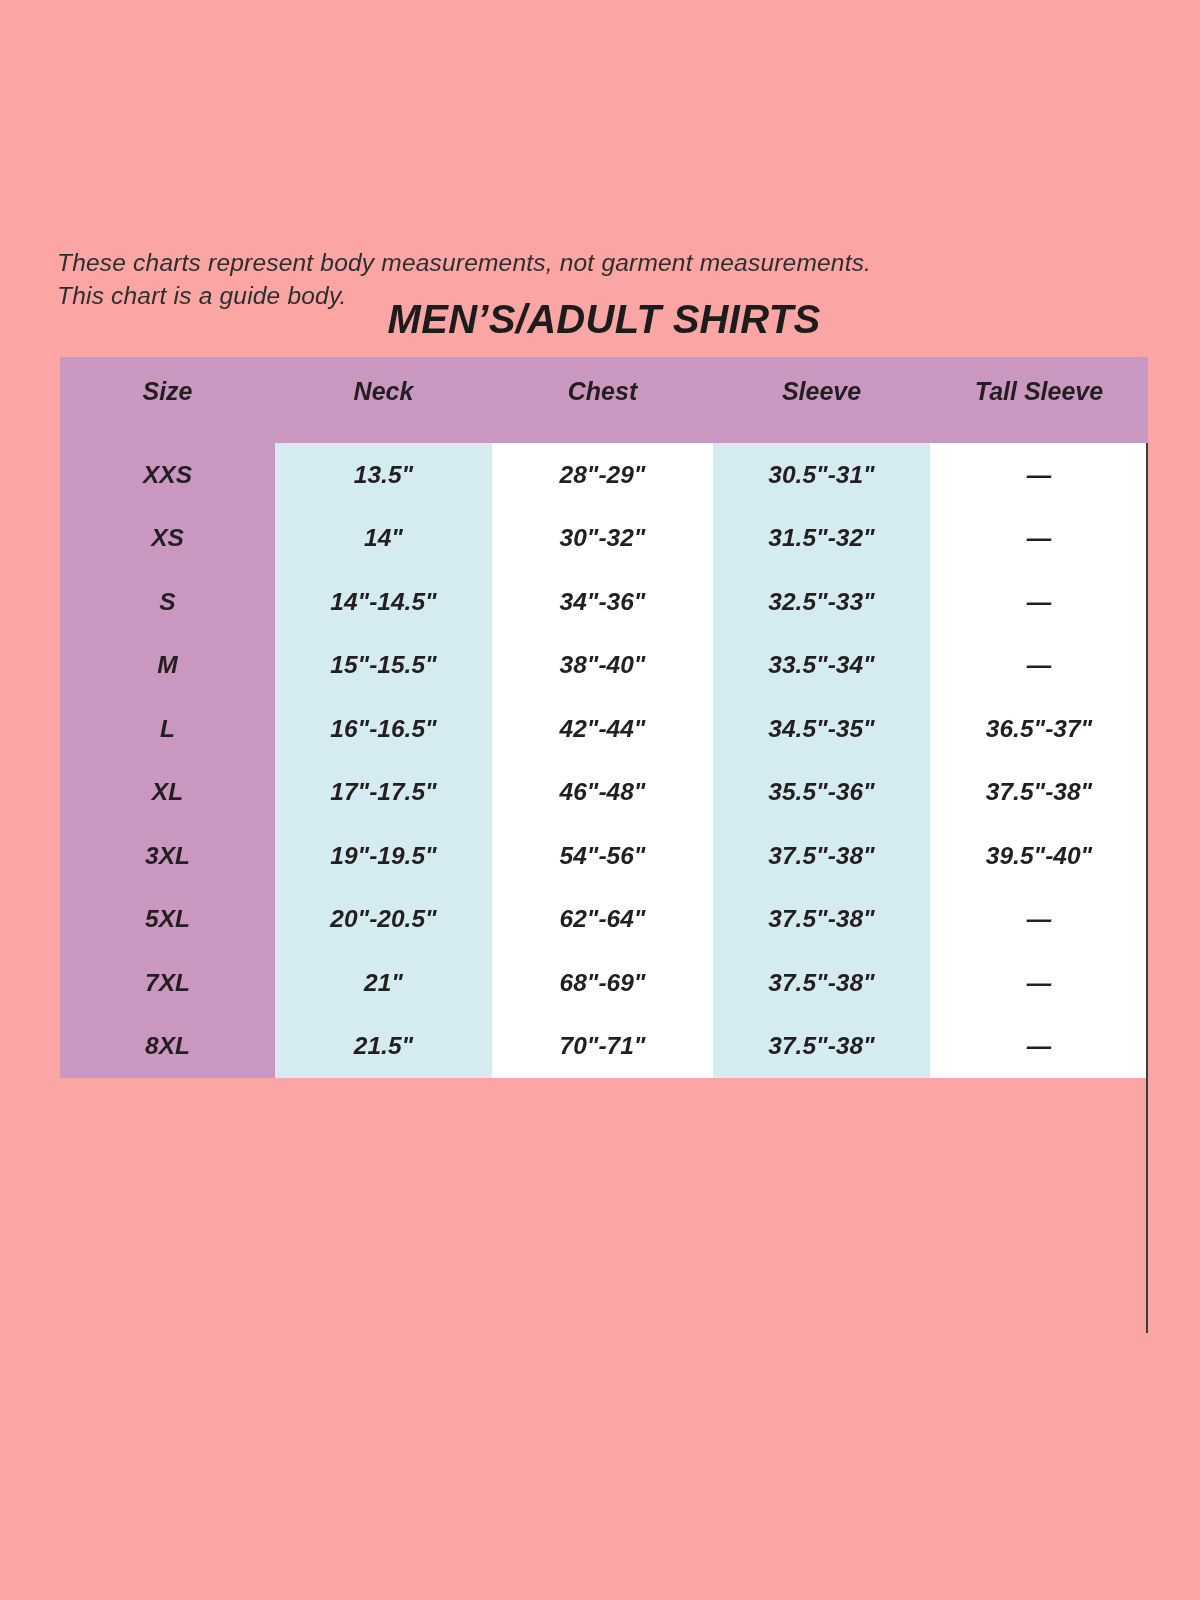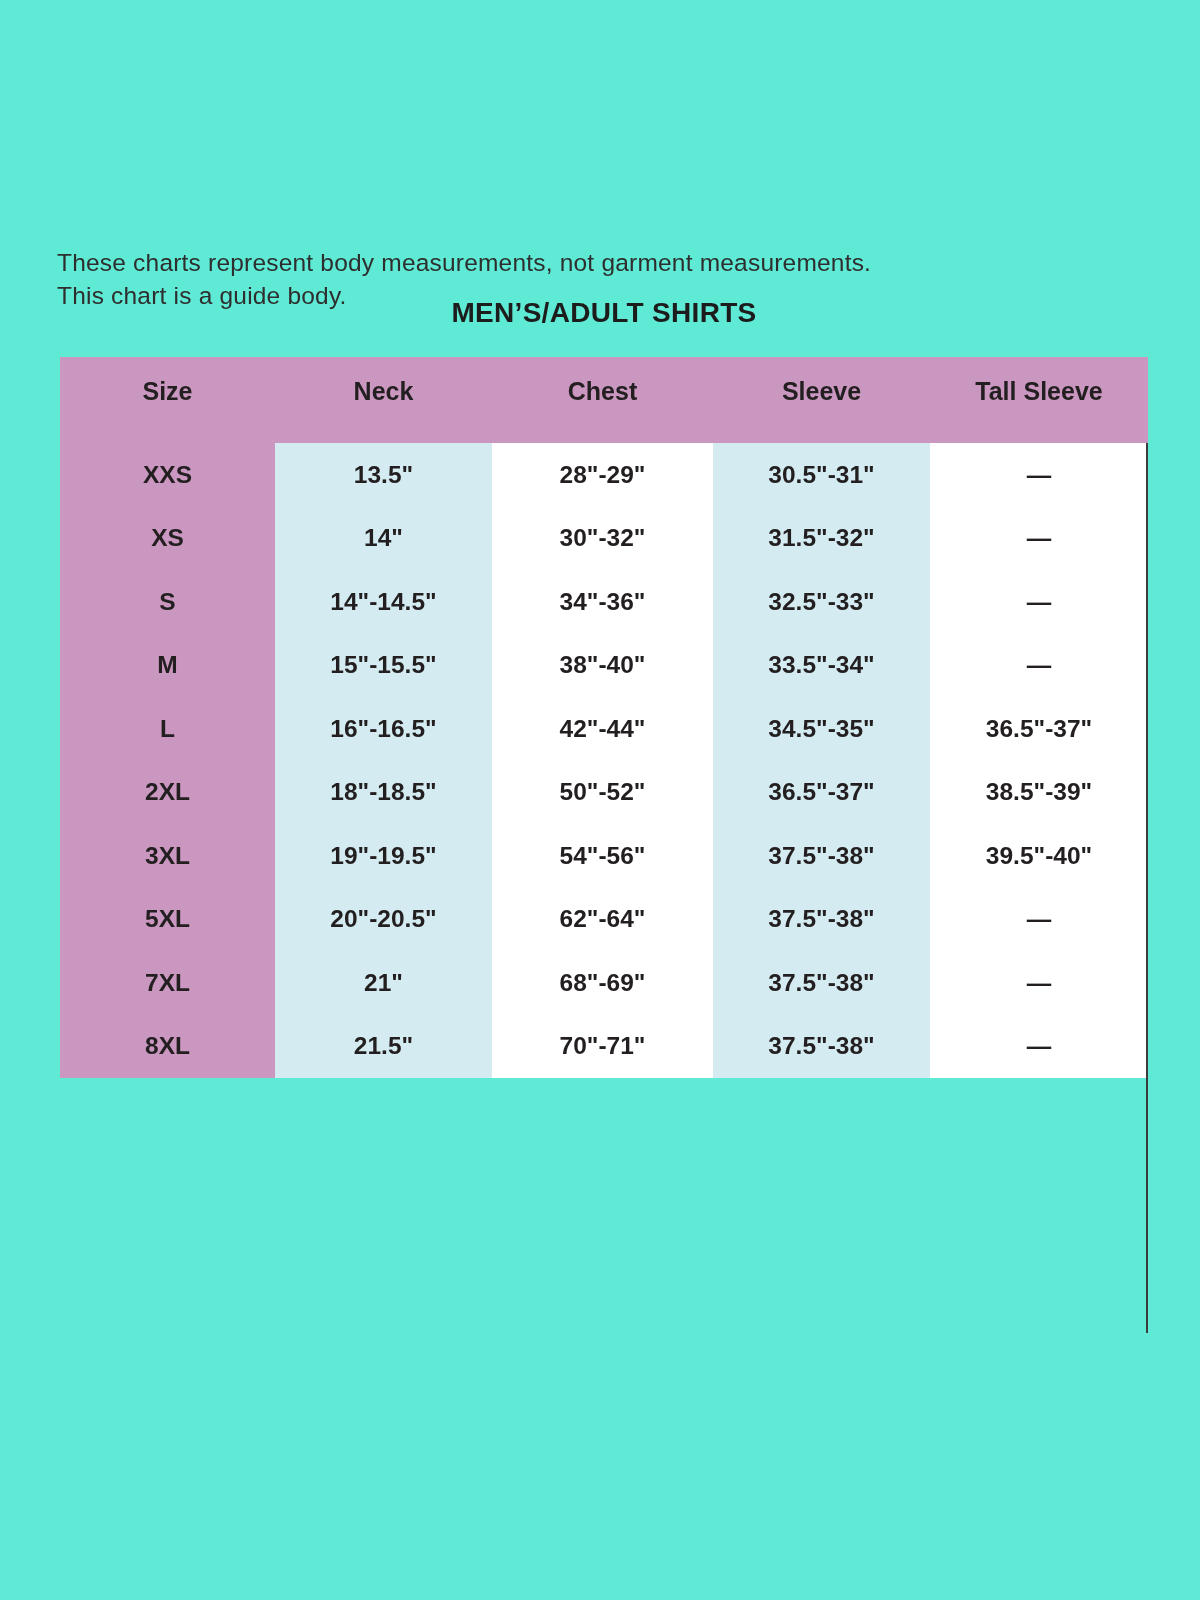--- a/index.html
+++ b/index.html
@@ -4,33 +4,33 @@
 <style>
   * { margin: 0; padding: 0; box-sizing: border-box; }
   html, body { background: #ffffff; }
   body {
     width: 1200px; height: 1600px;
     position: relative;
     font-family: "Liberation Sans", sans-serif;
     color: #231f20;
     overflow: hidden;
   }
-  .page { position: absolute; inset: 0; background: #5eead4; }
+  .page { position: absolute; inset: 0; background: #fca5a5; font-style: italic; }
 
   .disclaimer {
     position: absolute; left: 57px; top: 246px;
     font-size: 24.5px; line-height: 33px;
     color: var(--body-text, #2e2e2e);
     letter-spacing: 0.2px;
   }
 
   .page-title {
     position: absolute; left: 60px; top: 297px; width: 1088px;
     text-align: center;
-    font-size: 28px; font-weight: 800;
+    font-size: 40px; font-weight: 800;
     color: #1c1c1c;
     letter-spacing: 0.3px;
   }
 
   table.size-chart {
     position: absolute; left: 60px; top: 357px; width: 1088px;
     border-collapse: collapse; table-layout: fixed;
   }
   .size-chart th {
     background: var(--header-pink, #ca97c0);
@@ -116,25 +116,25 @@
     <td class="c-plain">—</td>
   </tr>
         <tr>
     <td class="c-size">L</td>
     <td class="c-tint">16"-16.5"</td>
     <td class="c-plain">42"-44"</td>
     <td class="c-tint">34.5"-35"</td>
     <td class="c-plain">36.5"-37"</td>
   </tr>
         <tr>
-    <td class="c-size">2XL</td>
-    <td class="c-tint">18"-18.5"</td>
-    <td class="c-plain">50"-52"</td>
-    <td class="c-tint">36.5"-37"</td>
-    <td class="c-plain">38.5"-39"</td>
+    <td class="c-size">XL</td>
+    <td class="c-tint">17"-17.5"</td>
+    <td class="c-plain">46"-48"</td>
+    <td class="c-tint">35.5"-36"</td>
+    <td class="c-plain">37.5"-38"</td>
   </tr>
         <tr>
     <td class="c-size">3XL</td>
     <td class="c-tint">19"-19.5"</td>
     <td class="c-plain">54"-56"</td>
     <td class="c-tint">37.5"-38"</td>
     <td class="c-plain">39.5"-40"</td>
   </tr>
         <tr>
     <td class="c-size">5XL</td>

